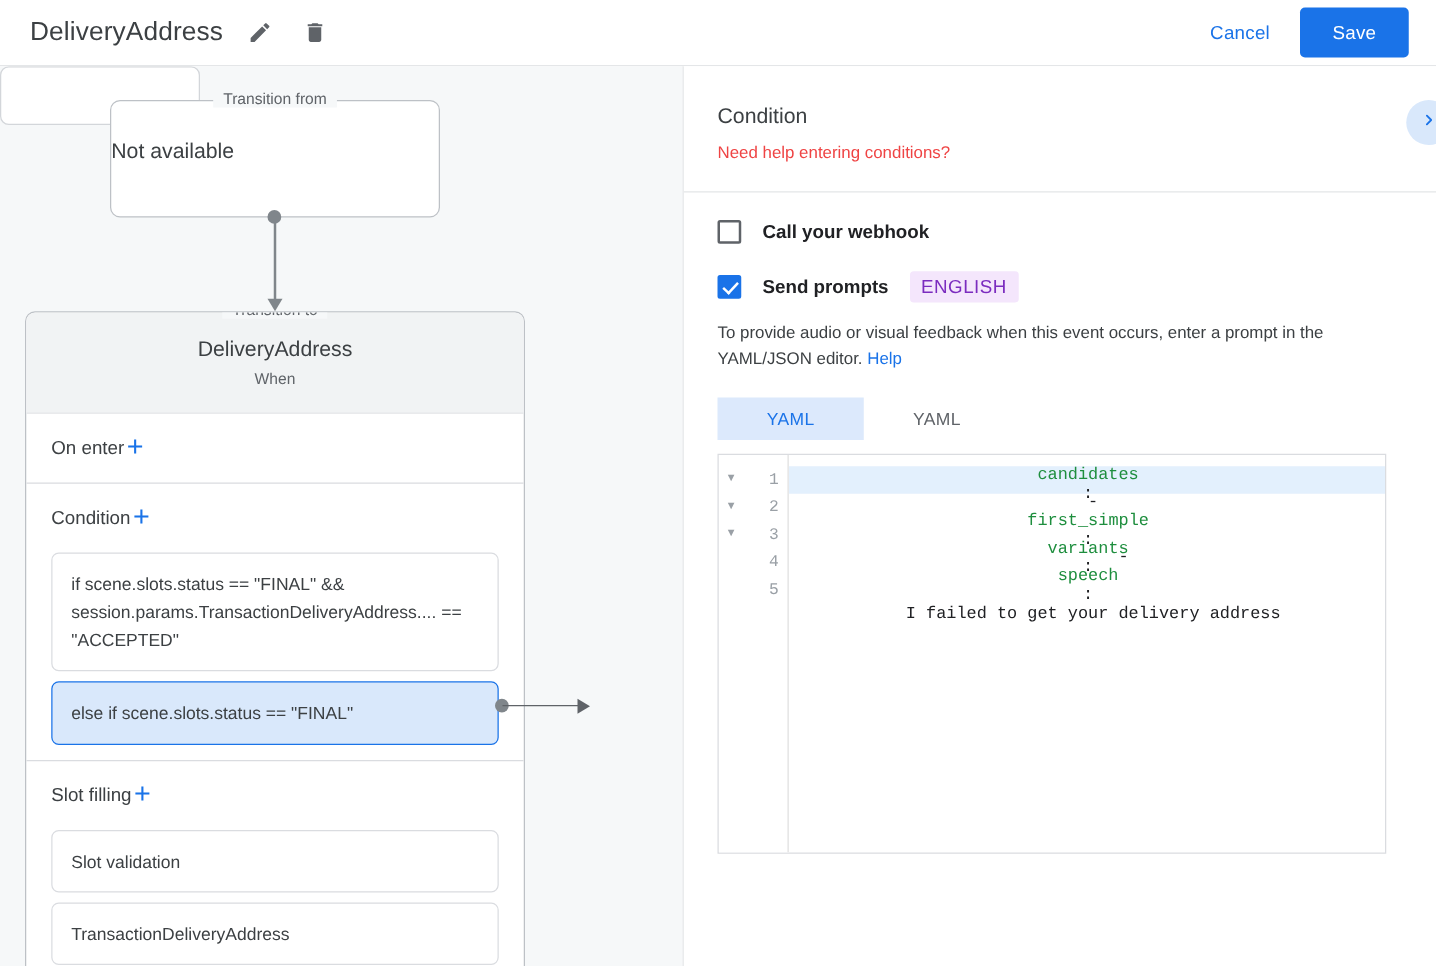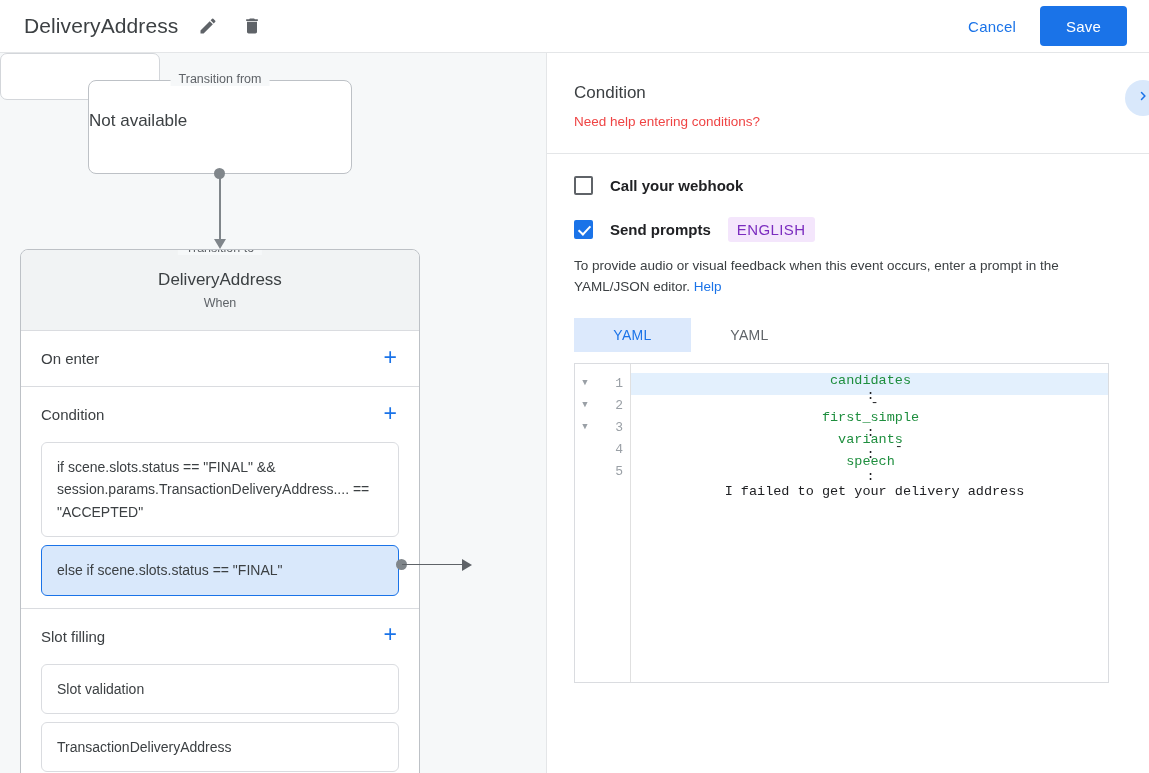--- a/index.html
+++ b/index.html
@@ -140,21 +140,21 @@
     display: flex; flex-direction: column;
     align-items: center; justify-content: center;
     border-radius: 7px 7px 0 0;
   }
   .node-header .nh-title { font-size: 17px; color: #3c4043; }
   .node-header .nh-sub { font-size: 12.5px; color: #5f6368; margin-top: 6px; }
 
   .section { border-bottom: 1px solid #dadce0; padding: 0 20px; }
   .section:last-child { border-bottom: none; }
   .section-head {
-    display: flex; align-items: center; justify-content: space-between;
+    display: flex; align-items: center; justify-content: flex-start;
     height: 55px;
   }
   .section-title { font-size: 15px; color: #3c4043; }
   .plus-btn {
     color: #1a73e8;
     font-size: 23px;
     line-height: 1;
     cursor: pointer;
     font-weight: 300;
     padding: 0 2px 3px 2px;

